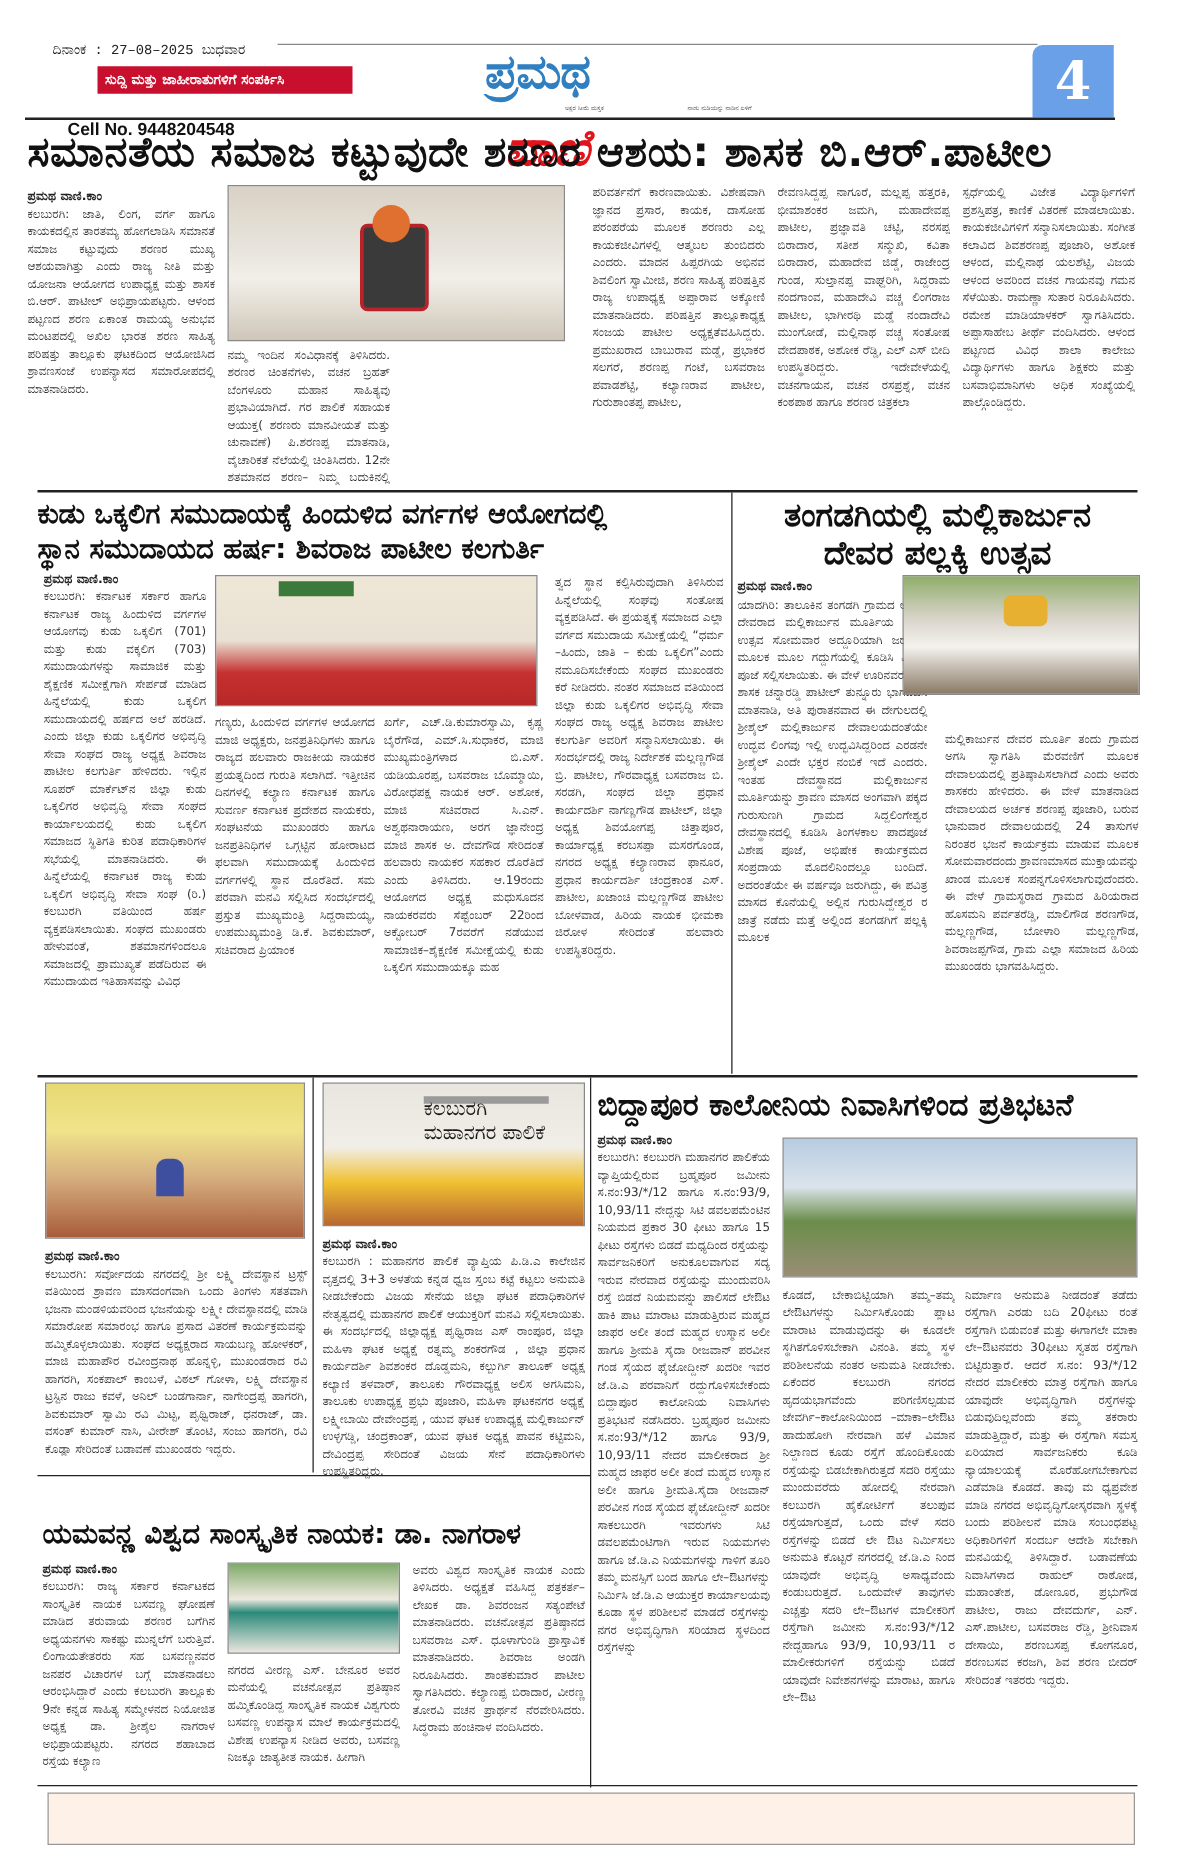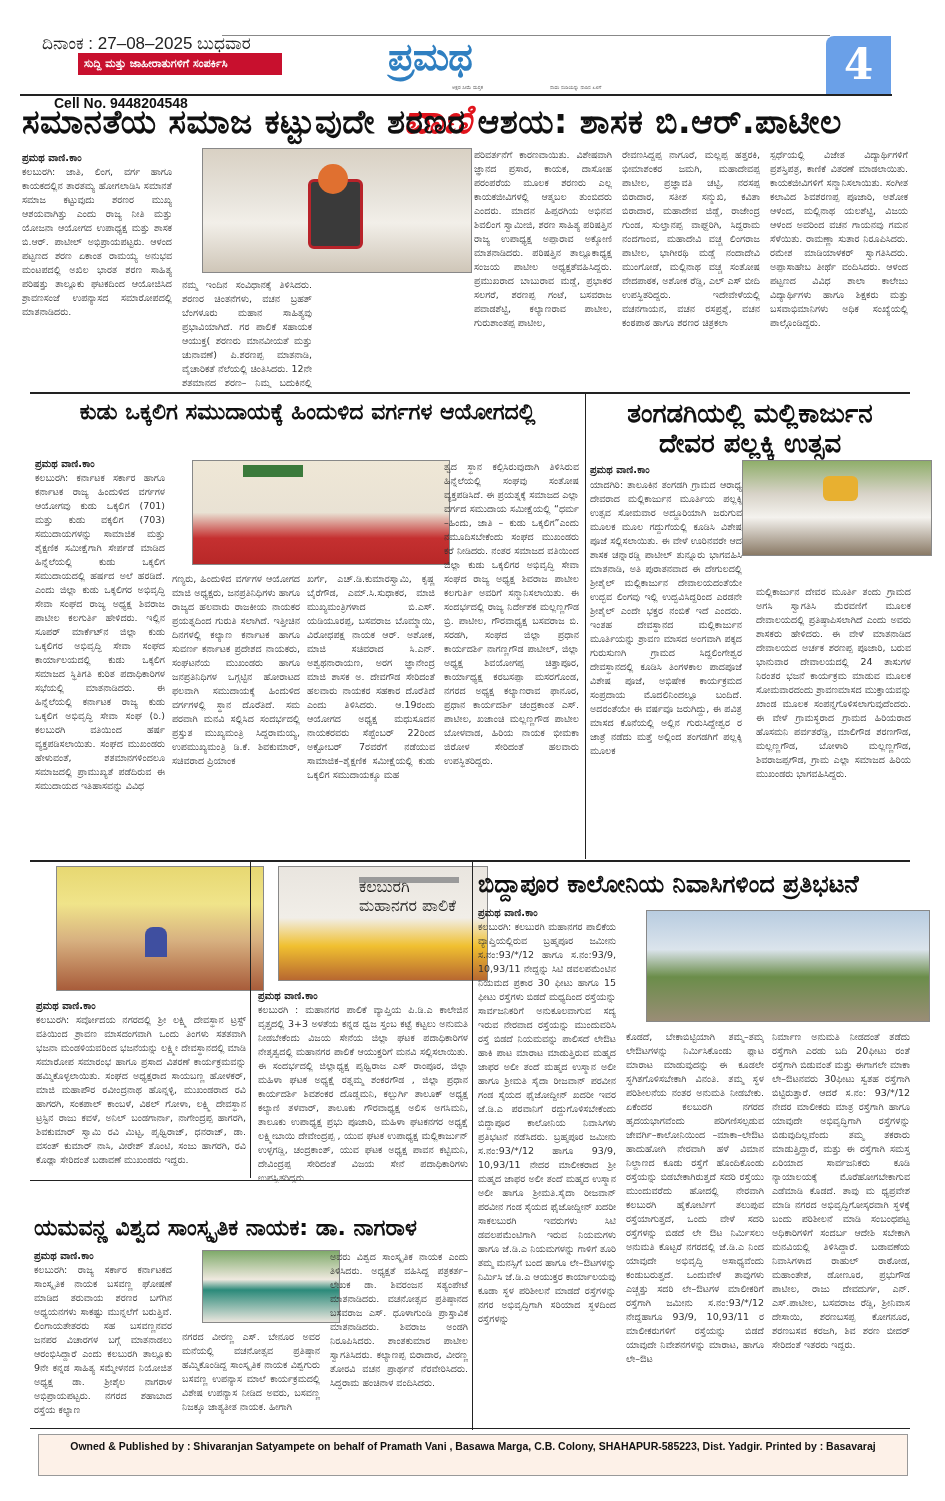--- a/index.html
+++ b/index.html
@@ -1,34 +1,34 @@
 <!DOCTYPE html>
 <html><head>
 <meta charset="utf-8">
 <style>
   * { box-sizing: border-box; margin: 0; padding: 0; }
   html, body { width: 945px; height: 1501px; background: #ffffff; overflow: hidden; }
   body { font-family: "DejaVu Sans", sans-serif; color: #1a1a1a; position: relative; }
   .abs { position: absolute; }
-  .date { left: 42px; top: 34px; font-size: 17px; color: #222; font-family: Liberation Sans, sans-serif; }
+  .date { left: 42px; top: 34px; font-size: 11px; color: #222; font-family: Liberation Mono, monospace; }
   .date-rule { left: 222px; top: 35px; width: 608px; height: 1px; background: #888; }
   .contact-banner { left: 38px; top: 53px; width: 204px; height: 22px; background: #c8102e; color: #fff; font-size: 11px; font-weight: bold; padding: 4px 6px; white-space: nowrap; margin-left: 40px; }
   .cell { left: 54px; top: 76px; font-size: 14px; font-weight: bold; font-family: "Liberation Sans", sans-serif; color: #111; margin-top: 19px; }
   .logo { left: 388px; top: 38px; height: 56px; display: flex; align-items: flex-end; gap: 23px; flex-direction: column; }
   .logo-blue { font-size: 38px; font-weight: bold; color: #2f7fc1; line-height: 1; letter-spacing: -1px; }
   .logo-red { font-size: 40px; font-weight: bold; color: #e1141c; line-height: 1; font-style: italic; }
   .logo-tag1 { left: 452px; top: 84px; font-size: 5px; color: #444; }
   .logo-tag2 { left: 550px; top: 84px; font-size: 5px; color: #444; }
   .page-no { left: 826px; top: 36px; width: 65px; height: 58px; background: #6aa0e8; color: #fff; font-size: 42px; font-weight: bold; text-align: center; line-height: 58px; font-family: "DejaVu Serif", serif; border-radius: 8px 0 0 0; }
   .mast-rule { left: 20px; top: 94px; width: 872px; height: 2px; background: #222; }
   .headline { font-weight: bold; color: #111; white-space: nowrap; }
   .h1 { left: 22px; top: 102px; font-size: 33px; letter-spacing: 0.5px; }
   .byline { font-size: 10px; font-weight: bold; color: #222; }
   .col-text { font-size: 9.5px; line-height: 14px; color: #333; text-align: justify; overflow: hidden; }
-  .photo { overflow: hidden; border: 1px solid #888; margin-left: 20px; }
+  .photo { overflow: hidden; border: 1px solid #888; }
   .vrule { width: 1px; background: #222; }
   .hrule { height: 2px; background: #222; }
   .footer { left: 38px; top: 1434px; width: 870px; height: 42px; background: #fdf1e8; border: 1px solid #999; font-size: 10.5px; font-weight: bold; color: #111; font-family: "Liberation Sans", sans-serif; text-align: center; padding: 3px 6px; line-height: 17px; }
 </style>
 </head>
 <body>
 
 <div class="abs date">ದಿನಾಂಕ : 27–08–2025 ಬುಧವಾರ</div>
 <div class="abs date-rule"></div>
 <div class="abs contact-banner">ಸುದ್ದಿ ಮತ್ತು ಜಾಹೀರಾತುಗಳಿಗೆ ಸಂಪರ್ಕಿಸಿ</div>
@@ -50,22 +50,23 @@
   <div style="position:absolute;left:115px;top:15px;width:30px;height:30px;background:#e07030;border-radius:50%;"></div>
 </div>
 <div class="abs col-text" style="left:182px;top:278px;width:130px;height:110px;">ನಮ್ಮ ಇಂದಿನ ಸಂವಿಧಾನಕ್ಕೆ ತಿಳಿಸಿದರು. ಶರಣರ ಚಿಂತನೆಗಳು, ವಚನ ಬ್ರಹತ್ ಬೆಂಗಳೂರು ಮಹಾನ ಸಾಹಿತ್ಯವು ಪ್ರಭಾವಿಯಾಗಿದೆ. ಗರ ಪಾಲಿಕೆ ಸಹಾಯಕ ಆಯುಕ್ತ( ಶರಣರು ಮಾನವೀಯತೆ ಮತ್ತು ಚುನಾವಣೆ) ಪಿ.ಶರಣಪ್ಪ ಮಾತನಾಡಿ, ವೈಚಾರಿಕತೆ ನೆಲೆಯಲ್ಲಿ ಚಿಂತಿಸಿದರು. 12ನೇ ಶತಮಾನದ ಶರಣ– ನಿಮ್ಮ ಬದುಕಿನಲ್ಲಿ ವಚನ ಸಾಹಿತ್ಯವು ರ ಕ್ರಾಂತಿಯು ಸಮಾಜದಲ್ಲಿ ಧಾರಾದಿನವಾಗಿದೆ ಎಂದು ಅವರು ರ್ಮಿಕ, ಸಾಂಸ್ಕೃತಿಕ ವ್ಯವಸ್ಥೆಯಲ್ಲಿ</div>
 <div class="abs col-text" style="left:322px;top:278px;width:130px;height:110px;"></div>
 <div class="abs col-text" style="left:474px;top:148px;width:138px;height:240px;">ಪರಿವರ್ತನೆಗೆ ಕಾರಣವಾಯಿತು. ವಿಶೇಷವಾಗಿ ಜ್ಞಾನದ ಪ್ರಸಾರ, ಕಾಯಕ, ದಾಸೋಹ ಪರಂಪರೆಯ ಮೂಲಕ ಶರಣರು ಎಲ್ಲ ಕಾಯಕಜೀವಿಗಳಲ್ಲಿ ಆತ್ಮಬಲ ತುಂಬಿದರು ಎಂದರು. ಮಾದನ ಹಿಪ್ಪರಗಿಯ ಅಭಿನವ ಶಿವಲಿಂಗ ಸ್ವಾಮೀಜಿ, ಶರಣ ಸಾಹಿತ್ಯ ಪರಿಷತ್ತಿನ ರಾಜ್ಯ ಉಪಾಧ್ಯಕ್ಷ ಅಪ್ಪಾರಾವ ಅಕ್ಕೋಣಿ ಮಾತನಾಡಿದರು. ಪರಿಷತ್ತಿನ ತಾಲ್ಲೂಕಾಧ್ಯಕ್ಷ ಸಂಜಯ ಪಾಟೀಲ ಅಧ್ಯಕ್ಷತೆವಹಿಸಿದ್ದರು. ಪ್ರಮುಖರಾದ ಬಾಬುರಾವ ಮಡ್ಡೆ, ಪ್ರಭಾಕರ ಸಲಗರೆ, ಶರಣಪ್ಪ ಗಂಟೆ, ಬಸವರಾಜ ಪವಾಡಶೆಟ್ಟಿ, ಕಲ್ಯಾಣರಾವ ಪಾಟೀಲ, ಗುರುಶಾಂತಪ್ಪ ಪಾಟೀಲ,</div>
 <div class="abs col-text" style="left:622px;top:148px;width:138px;height:240px;">ರೇವಣಸಿದ್ದಪ್ಪ ನಾಗೂರೆ, ಮಲ್ಲಪ್ಪ ಹತ್ತರಕಿ, ಭೀಮಾಶಂಕರ ಜಮಗಿ, ಮಹಾದೇವಪ್ಪ ಪಾಟೀಲ, ಪ್ರಜ್ಞಾವತಿ ಚಟ್ಟಿ, ನರಸಪ್ಪ ಬಿರಾದಾರ, ಸತೀಶ ಸನ್ಮುಖಿ, ಕವಿತಾ ಬಿರಾದಾರ, ಮಹಾದೇವ ಜಿಡ್ಡೆ, ರಾಜೇಂದ್ರ ಗುಂಡ, ಸುಲ್ತಾನಪ್ಪ ವಾಘ್ದರಿಗಿ, ಸಿದ್ದರಾಮ ನಂದಗಾಂವ, ಮಹಾದೇವಿ ವಚ್ಚ ಲಿಂಗರಾಜ ಪಾಟೀಲ, ಭಾಗೀರಥಿ ಮಡ್ಡೆ ನಂದಾದೇವಿ ಮುಂಗೋಡೆ, ಮಲ್ಲಿನಾಥ ವಚ್ಚ ಸಂತೋಷ ವೇದಪಾಠಕ, ಅಶೋಕ ರೆಡ್ಡಿ, ಎಲ್ ಎಸ್ ಬೀದಿ ಉಪಸ್ಥಿತರಿದ್ದರು. ಇದೇವೇಳೆಯಲ್ಲಿ ವಚನಗಾಯನ, ವಚನ ರಸಪ್ರಶ್ನೆ, ವಚನ ಕಂಠಪಾಠ ಹಾಗೂ ಶರಣರ ಚಿತ್ರಕಲಾ</div>
 <div class="abs col-text" style="left:770px;top:148px;width:138px;height:240px;">ಸ್ಪರ್ಧೆಯಲ್ಲಿ ವಿಜೇತ ವಿದ್ಯಾರ್ಥಿಗಳಿಗೆ ಪ್ರಶಸ್ತಿಪತ್ರ, ಕಾಣಿಕೆ ವಿತರಣೆ ಮಾಡಲಾಯಿತು. ಕಾಯಕಜೀವಿಗಳಿಗೆ ಸನ್ಮಾನಿಸಲಾಯಿತು. ಸಂಗೀತ ಕಲಾವಿದ ಶಿವಶರಣಪ್ಪ ಪೂಜಾರಿ, ಅಶೋಕ ಆಳಂದ, ಮಲ್ಲಿನಾಥ ಯಲಶೆಟ್ಟಿ, ವಿಜಯ ಆಳಂದ ಅವರಿಂದ ವಚನ ಗಾಯನವು ಗಮನ ಸೆಳೆಯಿತು. ರಾಮಣ್ಣಾ ಸುತಾರ ನಿರೂಪಿಸಿದರು. ರಮೇಶ ಮಾಡಿಯಾಳಕರ್ ಸ್ವಾಗತಿಸಿದರು. ಅಪ್ಪಾಸಾಹೇಬ ತೀರ್ಥೆ ವಂದಿಸಿದರು. ಆಳಂದ ಪಟ್ಟಣದ ವಿವಿಧ ಶಾಲಾ ಕಾಲೇಜು ವಿದ್ಯಾರ್ಥಿಗಳು ಹಾಗೂ ಶಿಕ್ಷಕರು ಮತ್ತು ಬಸವಾಭಿಮಾನಿಗಳು ಅಧಿಕ ಸಂಖ್ಯೆಯಲ್ಲಿ ಪಾಲ್ಗೊಂಡಿದ್ದರು.</div>
 
 <div class="abs hrule" style="left:30px;top:392px;width:880px;"></div>
 
-<div class="abs headline" style="left:30px;top:398px;width:555px;text-align:center;font-size:22px;line-height:28px;">
+<div class="abs headline" style="left:30px;top:398px;width:555px;font-size:22px;line-height:28px;">
   <div>ಕುಡು ಒಕ್ಕಲಿಗ ಸಮುದಾಯಕ್ಕೆ ಹಿಂದುಳಿದ ವರ್ಗಗಳ ಆಯೋಗದಲ್ಲಿ</div>
+  <div>ಸ್ಥಾನ ಸಮುದಾಯದ ಹರ್ಷ: ಶಿವರಾಜ ಪಾಟೀಲ ಕಲಗುರ್ತಿ</div>
 </div>
 <div class="abs byline" style="left:35px;top:458px;">ಪ್ರಮಥ ವಾಣಿ.ಕಾಂ</div>
 <div class="abs col-text" style="left:35px;top:471px;width:130px;height:385px;">ಕಲಬುರಗಿ: ಕರ್ನಾಟಕ ಸರ್ಕಾರ ಹಾಗೂ ಕರ್ನಾಟಕ ರಾಜ್ಯ ಹಿಂದುಳಿದ ವರ್ಗಗಳ ಆಯೋಗವು ಕುಡು ಒಕ್ಕಲಿಗ (701) ಮತ್ತು ಕುಡು ವಕ್ಕಲಿಗ (703) ಸಮುದಾಯಗಳನ್ನು ಸಾಮಾಜಿಕ ಮತ್ತು ಶೈಕ್ಷಣಿಕ ಸಮೀಕ್ಷೆಗಾಗಿ ಸೇರ್ಪಡೆ ಮಾಡಿದ ಹಿನ್ನೆಲೆಯಲ್ಲಿ ಕುಡು ಒಕ್ಕಲಿಗ ಸಮುದಾಯದಲ್ಲಿ ಹರ್ಷದ ಅಲೆ ಹರಡಿದೆ. ಎಂದು ಜಿಲ್ಲಾ ಕುಡು ಒಕ್ಕಲಿಗರ ಅಭಿವೃದ್ಧಿ ಸೇವಾ ಸಂಘದ ರಾಜ್ಯ ಅಧ್ಯಕ್ಷ ಶಿವರಾಜ ಪಾಟೀಲ ಕಲಗುರ್ತಿ ಹೇಳಿದರು. ಇಲ್ಲಿನ ಸೂಪರ್ ಮಾರ್ಕೆಟ್‌ನ ಜಿಲ್ಲಾ ಕುಡು ಒಕ್ಕಲಿಗರ ಅಭಿವೃದ್ಧಿ ಸೇವಾ ಸಂಘದ ಕಾರ್ಯಾಲಯದಲ್ಲಿ ಕುಡು ಒಕ್ಕಲಿಗ ಸಮಾಜದ ಸ್ಥಿತಿಗತಿ ಕುರಿತ ಪದಾಧಿಕಾರಿಗಳ ಸಭೆಯಲ್ಲಿ ಮಾತನಾಡಿದರು. ಈ ಹಿನ್ನೆಲೆಯಲ್ಲಿ ಕರ್ನಾಟಕ ರಾಜ್ಯ ಕುಡು ಒಕ್ಕಲಿಗ ಅಭಿವೃದ್ಧಿ ಸೇವಾ ಸಂಘ (ರಿ.) ಕಲಬುರಗಿ ವತಿಯಿಂದ ಹರ್ಷ ವ್ಯಕ್ತಪಡಿಸಲಾಯಿತು. ಸಂಘದ ಮುಖಂಡರು ಹೇಳುವಂತೆ, ಶತಮಾನಗಳಿಂದಲೂ ಸಮಾಜದಲ್ಲಿ ಪ್ರಾಮುಖ್ಯತೆ ಪಡೆದಿರುವ ಈ ಸಮುದಾಯದ ಇತಿಹಾಸವನ್ನು ವಿವಿಧ</div>
 <div class="abs photo" style="left:172px;top:460px;width:258px;height:105px;background:linear-gradient(180deg,#efe7d6 0%,#e9e2d4 50%,#c53030 75%,#b82828 100%);">
   <div style="position:absolute;left:50px;top:4px;width:60px;height:12px;background:#3b7a3b;"></div>
 </div>
 <div class="abs col-text" style="left:172px;top:572px;width:128px;height:285px;">ಗಣ್ಯರು, ಹಿಂದುಳಿದ ವರ್ಗಗಳ ಆಯೋಗದ ಮಾಜಿ ಅಧ್ಯಕ್ಷರು, ಜನಪ್ರತಿನಿಧಿಗಳು ಹಾಗೂ ರಾಜ್ಯದ ಹಲವಾರು ರಾಜಕೀಯ ನಾಯಕರ ಪ್ರಯತ್ನದಿಂದ ಗುರುತಿ ಸಲಾಗಿದೆ. ಇತ್ತೀಚಿನ ದಿನಗಳಲ್ಲಿ ಕಲ್ಯಾಣ ಕರ್ನಾಟಕ ಹಾಗೂ ಸುವರ್ಣ ಕರ್ನಾಟಕ ಪ್ರದೇಶದ ನಾಯಕರು, ಸಂಘಟನೆಯ ಮುಖಂಡರು ಹಾಗೂ ಜನಪ್ರತಿನಿಧಿಗಳ ಒಗ್ಗಟ್ಟಿನ ಹೋರಾಟದ ಫಲವಾಗಿ ಸಮುದಾಯಕ್ಕೆ ಹಿಂದುಳಿದ ವರ್ಗಗಳಲ್ಲಿ ಸ್ಥಾನ ದೊರೆತಿದೆ. ಸಮ ಪರವಾಗಿ ಮನವಿ ಸಲ್ಲಿಸಿದ ಸಂದರ್ಭದಲ್ಲಿ ಪ್ರಸ್ತುತ ಮುಖ್ಯಮಂತ್ರಿ ಸಿದ್ದರಾಮಯ್ಯ, ಉಪಮುಖ್ಯಮಂತ್ರಿ ಡಿ.ಕೆ. ಶಿವಕುಮಾರ್, ಸಚಿವರಾದ ಪ್ರಿಯಾಂಕ</div>
 <div class="abs col-text" style="left:307px;top:572px;width:128px;height:285px;">ಖರ್ಗೆ, ಎಚ್.ಡಿ.ಕುಮಾರಸ್ವಾಮಿ, ಕೃಷ್ಣ ಬೈರೆಗೌಡ, ಎಮ್.ಸಿ.ಸುಧಾಕರ, ಮಾಜಿ ಮುಖ್ಯಮಂತ್ರಿಗಳಾದ ಬಿ.ಎಸ್. ಯಡಿಯೂರಪ್ಪ, ಬಸವರಾಜ ಬೊಮ್ಮಾಯಿ, ವಿರೋಧಪಕ್ಷ ನಾಯಕ ಆರ್. ಅಶೋಕ, ಮಾಜಿ ಸಚಿವರಾದ ಸಿ.ಎನ್. ಅಶ್ವಥನಾರಾಯಣ, ಅರಗ ಜ್ಞಾನೇಂದ್ರ ಮಾಜಿ ಶಾಸಕ ಅ. ದೇವಗೌಡ ಸೇರಿದಂತೆ ಹಲವಾರು ನಾಯಕರ ಸಹಕಾರ ದೊರೆತಿದೆ ಎಂದು ತಿಳಿಸಿದರು. ಆ.19ರಂದು ಆಯೋಗದ ಅಧ್ಯಕ್ಷ ಮಧುಸೂದನ ನಾಯಕರವರು ಸೆಪ್ಟೆಂಬರ್ 22ರಿಂದ ಅಕ್ಟೋಬರ್ 7ರವರೆಗೆ ನಡೆಯುವ ಸಾಮಾಜಿಕ–ಶೈಕ್ಷಣಿಕ ಸಮೀಕ್ಷೆಯಲ್ಲಿ ಕುಡು ಒಕ್ಕಲಿಗ ಸಮುದಾಯಕ್ಕೂ ಮಹ</div>
 <div class="abs col-text" style="left:444px;top:460px;width:135px;height:397px;">ತ್ವದ ಸ್ಥಾನ ಕಲ್ಪಿಸಿರುವುದಾಗಿ ತಿಳಿಸಿರುವ ಹಿನ್ನೆಲೆಯಲ್ಲಿ ಸಂಘವು ಸಂತೋಷ ವ್ಯಕ್ತಪಡಿಸಿದೆ. ಈ ಪ್ರಯತ್ನಕ್ಕೆ ಸಮಾಜದ ಎಲ್ಲಾ ವರ್ಗದ ಸಮುದಾಯ ಸಮೀಕ್ಷೆಯಲ್ಲಿ “ಧರ್ಮ –ಹಿಂದು, ಜಾತಿ – ಕುಡು ಒಕ್ಕಲಿಗ”ಎಂದು ನಮೂದಿಸಬೇಕೆಂದು ಸಂಘದ ಮುಖಂಡರು ಕರೆ ನೀಡಿದರು. ನಂತರ ಸಮಾಜದ ವತಿಯಿಂದ ಜಿಲ್ಲಾ ಕುಡು ಒಕ್ಕಲಿಗರ ಅಭಿವೃದ್ಧಿ ಸೇವಾ ಸಂಘದ ರಾಜ್ಯ ಅಧ್ಯಕ್ಷ ಶಿವರಾಜ ಪಾಟೀಲ ಕಲಗುರ್ತಿ ಅವರಿಗೆ ಸನ್ಮಾನಿಸಲಾಯಿತು. ಈ ಸಂದರ್ಭದಲ್ಲಿ ರಾಜ್ಯ ನಿರ್ದೇಶಕ ಮಲ್ಲಣ್ಣಗೌಡ ಬ್ರಿ. ಪಾಟೀಲ, ಗೌರವಾಧ್ಯಕ್ಷ ಬಸವರಾಜ ಬಿ. ಸರಡಗಿ, ಸಂಘದ ಜಿಲ್ಲಾ ಪ್ರಧಾನ ಕಾರ್ಯದರ್ಶಿ ನಾಗಣ್ಣಗೌಡ ಪಾಟೀಲ್, ಜಿಲ್ಲಾ ಅಧ್ಯಕ್ಷ ಶಿವಯೋಗಪ್ಪ ಚಿತ್ತಾಪೂರ, ಕಾರ್ಯಾಧ್ಯಕ್ಷ ಕರಬಸಪ್ಪಾ ಮಸರಗೊಂಡ, ನಗರದ ಅಧ್ಯಕ್ಷ ಕಲ್ಯಾಣರಾವ ಫಾನೂರ, ಪ್ರಧಾನ ಕಾರ್ಯದರ್ಶಿ ಚಂದ್ರಕಾಂತ ಎಸ್. ಪಾಟೀಲ, ಖಜಾಂಚಿ ಮಲ್ಲಣ್ಣಗೌಡ ಪಾಟೀಲ ಬೋಳವಾಡ, ಹಿರಿಯ ನಾಯಕ ಭೀಮಕಾ ಜಿರೋಳ ಸೇರಿದಂತೆ ಹಲವಾರು ಉಪಸ್ಥಿತರಿದ್ದರು.</div>
 
@@ -112,14 +113,13 @@
 <div class="abs headline" style="left:34px;top:1215px;font-size:22px;">ಯಮವನ್ಣ ವಿಶ್ವದ ಸಾಂಸ್ಕೃತಿಕ ನಾಯಕ: ಡಾ.  ನಾಗರಾಳ</div>
 <div class="abs byline" style="left:34px;top:1250px;">ಪ್ರಮಥ ವಾಣಿ.ಕಾಂ</div>
 <div class="abs col-text" style="left:34px;top:1263px;width:138px;height:165px;">ಕಲಬುರಗಿ: ರಾಜ್ಯ ಸರ್ಕಾರ ಕರ್ನಾಟಕದ ಸಾಂಸ್ಕೃತಿಕ ನಾಯಕ ಬಸವಣ್ಣ ಘೋಷಣೆ ಮಾಡಿದ ತರುವಾಯ ಶರಣರ ಬಗೆಗಿನ ಅಧ್ಯಯನಗಳು ಸಾಕಷ್ಟು ಮುನ್ನಲೆಗೆ ಬರುತ್ತಿವೆ. ಲಿಂಗಾಯತೇತರರು ಸಹ ಬಸವಣ್ಣನವರ ಜನಪರ ವಿಚಾರಗಳ ಬಗ್ಗೆ ಮಾತನಾಡಲು ಆರಂಭಿಸಿದ್ದಾರೆ ಎಂದು ಕಲಬುರಗಿ ತಾಲ್ಲೂಕು 9ನೇ ಕನ್ನಡ ಸಾಹಿತ್ಯ ಸಮ್ಮೇಳನದ ನಿಯೋಜಿತ ಅಧ್ಯಕ್ಷ ಡಾ. ಶ್ರೀಶೈಲ ನಾಗರಾಳ ಅಭಿಪ್ರಾಯಪಟ್ಟರು. ನಗರದ ಶಹಾಬಾದ ರಸ್ತೆಯ ಕಲ್ಯಾಣ</div>
 <div class="abs photo" style="left:182px;top:1250px;width:138px;height:73px;background:linear-gradient(180deg,#7faa6a 0%,#efe9df 40%,#2b8a7a 55%,#eae6de 100%);"></div>
 <div class="abs col-text" style="left:182px;top:1330px;width:138px;height:98px;">ನಗರದ ವೀರಣ್ಣ ಎಸ್. ಬೇನೂರ ಅವರ ಮನೆಯಲ್ಲಿ ವಚನೋತ್ಸವ ಪ್ರತಿಷ್ಠಾನ ಹಮ್ಮಿಕೊಂಡಿದ್ದ ಸಾಂಸ್ಕೃತಿಕ ನಾಯಕ ವಿಶ್ವಗುರು ಬಸವಣ್ಣ ಉಪನ್ಯಾಸ ಮಾಲೆ ಕಾರ್ಯಕ್ರಮದಲ್ಲಿ ವಿಶೇಷ ಉಪನ್ಯಾಸ ನೀಡಿದ ಅವರು, ಬಸವಣ್ಣ ನಿಜಕ್ಕೂ ಜಾತ್ಯತೀತ ನಾಯಕ. ಹೀಗಾಗಿ</div>
 <div class="abs col-text" style="left:330px;top:1250px;width:138px;height:178px;">ಅವರು ವಿಶ್ವದ ಸಾಂಸ್ಕೃತಿಕ ನಾಯಕ ಎಂದು ತಿಳಿಸಿದರು. ಅಧ್ಯಕ್ಷತೆ ವಹಿಸಿದ್ದ ಪತ್ರಕರ್ತ– ಲೇಖಕ ಡಾ. ಶಿವರಂಜನ ಸತ್ಯಂಪೇಟೆ ಮಾತನಾಡಿದರು. ವಚನೋತ್ಸವ ಪ್ರತಿಷ್ಠಾನದ ಬಸವರಾಜ ಎಸ್. ಧೂಳಾಗುಂಡಿ ಪ್ರಾಸ್ತಾವಿಕ ಮಾತನಾಡಿದರು. ಶಿವರಾಜ ಅಂಡಗಿ ನಿರೂಪಿಸಿದರು. ಶಾಂತಕುಮಾರ ಪಾಟೀಲ ಸ್ವಾಗತಿಸಿದರು. ಕಲ್ಯಾಣಪ್ಪ ಬಿರಾದಾರ, ವೀರಣ್ಣ ತೋರವಿ ವಚನ ಪ್ರಾರ್ಥನೆ ನೆರವೇರಿಸಿದರು. ಸಿದ್ಧರಾಮ ಹಂಚಿನಾಳ ವಂದಿಸಿದರು.</div>
 
 <div class="abs hrule" style="left:30px;top:1428px;width:880px;height:1px;"></div>
 
 <div class="abs footer">
-  <div>Owned &amp; Published by : Shivaranjan Satyampete on behalf of Pramath Vani , Basawa Marga, C.B. Colony, SHAHAPUR-585223, Dist. Yadgir. Printed by : Basavaraj</div>
 </div>
 
 </body></html>

